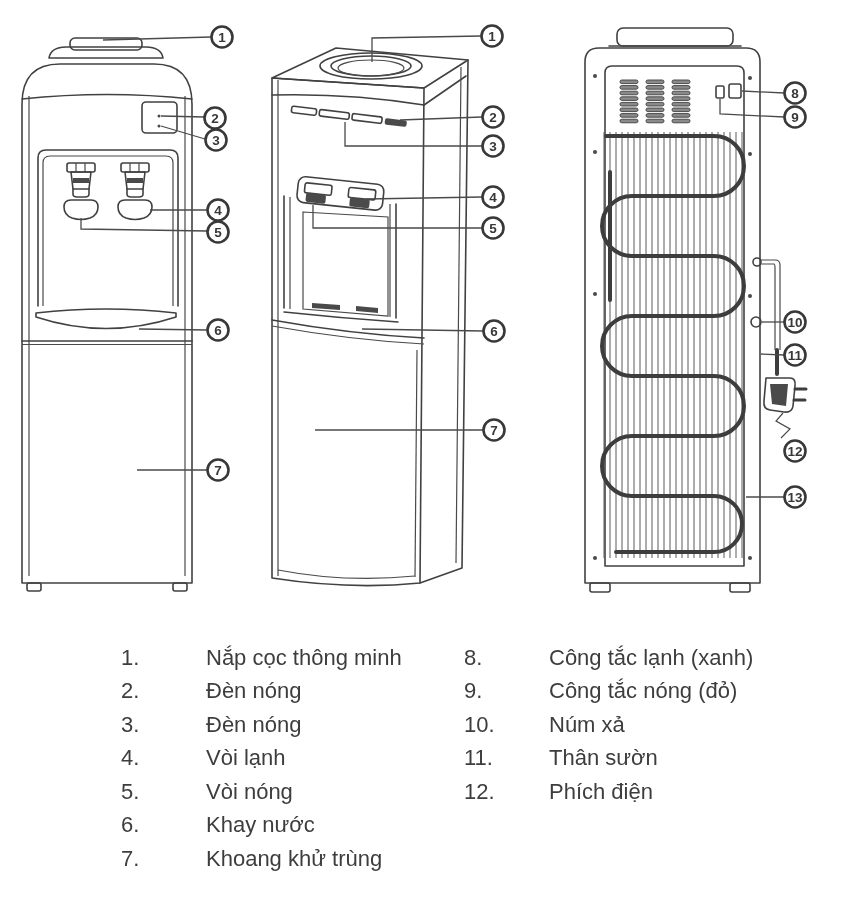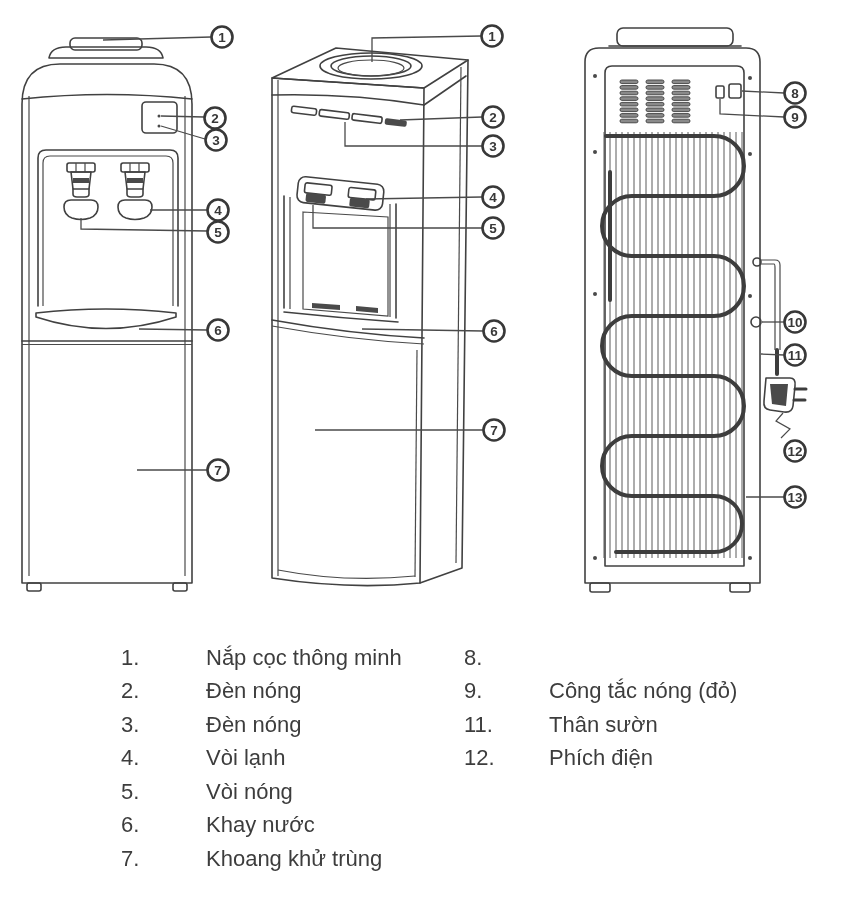--- a/index.html
+++ b/index.html
@@ -310,26 +310,31 @@
       <span class="legend-label">Khay nước</span>
     </div>
     <div class="legend-row">
       <span class="legend-num">7.</span>
       <span class="legend-label">Khoang khử trùng</span>
     </div>
   </div>
   <div class="legend-col legend-col-right">
     <div class="legend-row">
       <span class="legend-num">8.</span>
+      <span class="legend-label">Công tắc lạnh (xanh)</span>
     </div>
     <div class="legend-row">
       <span class="legend-num">9.</span>
       <span class="legend-label">Công tắc nóng (đỏ)</span>
     </div>
     <div class="legend-row">
+      <span class="legend-num">10.</span>
+      <span class="legend-label">Núm xả</span>
+    </div>
+    <div class="legend-row">
       <span class="legend-num">11.</span>
       <span class="legend-label">Thân sườn</span>
     </div>
     <div class="legend-row">
       <span class="legend-num">12.</span>
       <span class="legend-label">Phích điện</span>
     </div>
   </div>
 </div>
 

